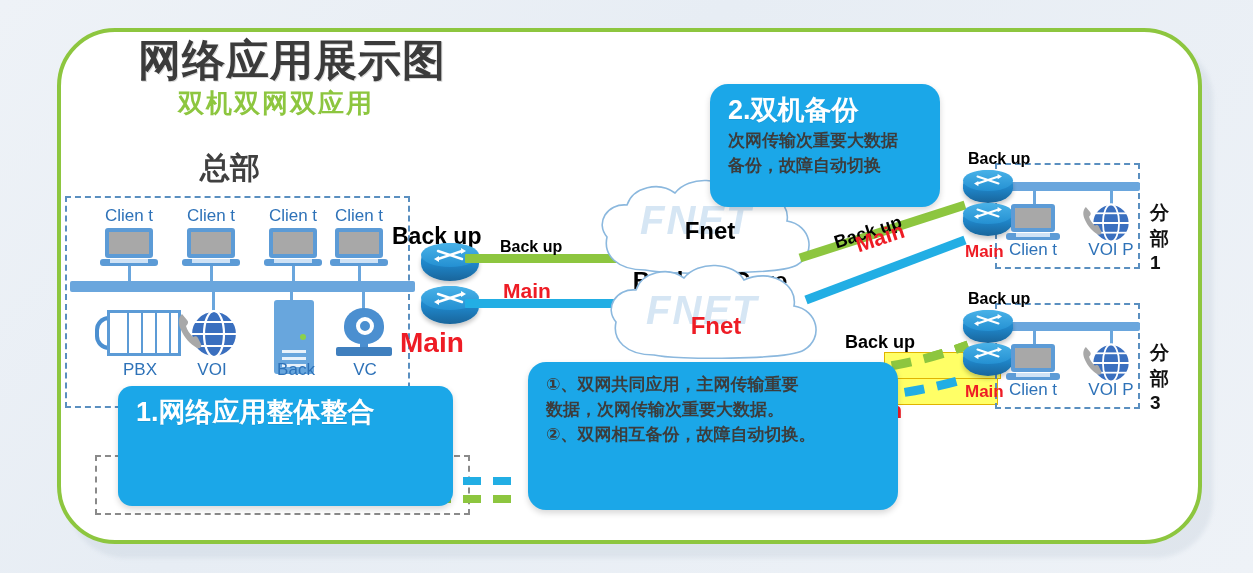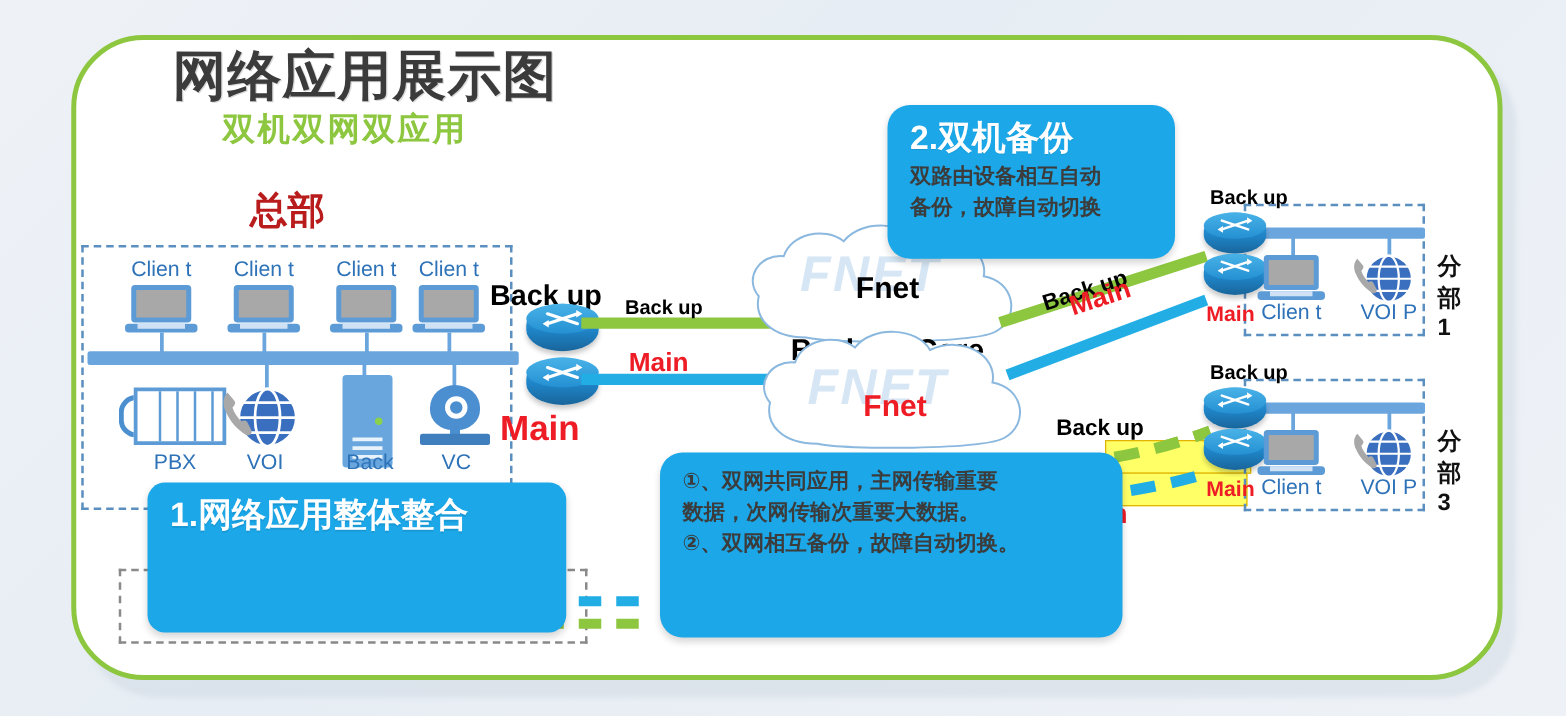--- a/index.html
+++ b/index.html
@@ -28,21 +28,21 @@
     position:absolute;left:138px;top:32px;
     font-size:43px;font-weight:bold;color:#3b3b3b;letter-spacing:1px;
     text-shadow:1px 1px 0 #d8d8d8;
   }
   .subtitle{
     position:absolute;left:178px;top:86px;
     font-size:26px;font-weight:bold;color:#8dc63f;letter-spacing:2px;
   }
   .hq-title{
     position:absolute;left:200px;top:148px;
-    font-size:30px;font-weight:bold;color:#b91c1c;
+    font-size:30px;font-weight:bold;color:#404040;
   }
 
   
   .dash-box{position:absolute;border:2px dashed #5a8fc0;box-sizing:border-box;}
   .dash-box-gray{position:absolute;border:2px dashed #8a8a8a;box-sizing:border-box;}
 
   
   .bus{position:absolute;background:#6aa6dd;border-radius:2px;}
   .stem{position:absolute;background:#6aa6dd;width:3px;}
 
@@ -441,21 +441,21 @@
     <line x1="433" y1="481" x2="512" y2="481" stroke="#22aee4" stroke-width="8" stroke-dasharray="18 12"></line>
     <line x1="433" y1="499" x2="512" y2="499" stroke="#8dc63f" stroke-width="8" stroke-dasharray="18 12"></line>
   </svg>
 
   <div class="callout" style="left:118px;top:386px;width:335px;height:120px;border-radius:14px;">
     <div class="c-head">1.网络应用整体整合</div>
   </div>
 
   <div class="callout" style="left:710px;top:84px;width:230px;height:123px;">
     <div class="c-head">2.双机备份</div>
-    <div class="c-body">双路由设备相互自动
+    <div class="c-body">次网传输次重要大数据
 备份，故障自动切换</div>
   </div>
 
   <div class="callout" style="left:528px;top:362px;width:370px;height:148px;">
     <div class="c-body">①、双网共同应用，主网传输重要
 数据，次网传输次重要大数据。
 ②、双网相互备份，故障自动切换。</div>
   </div>
 
 </div>

